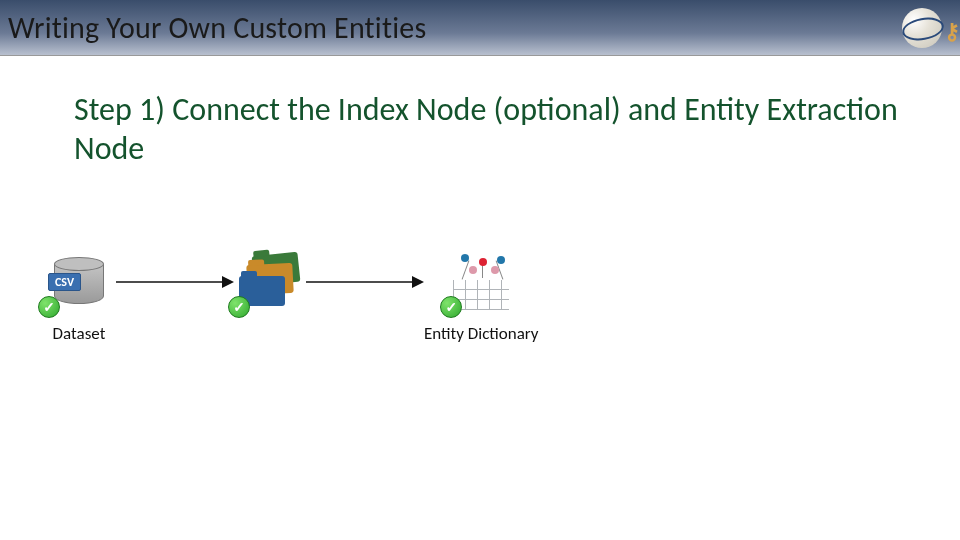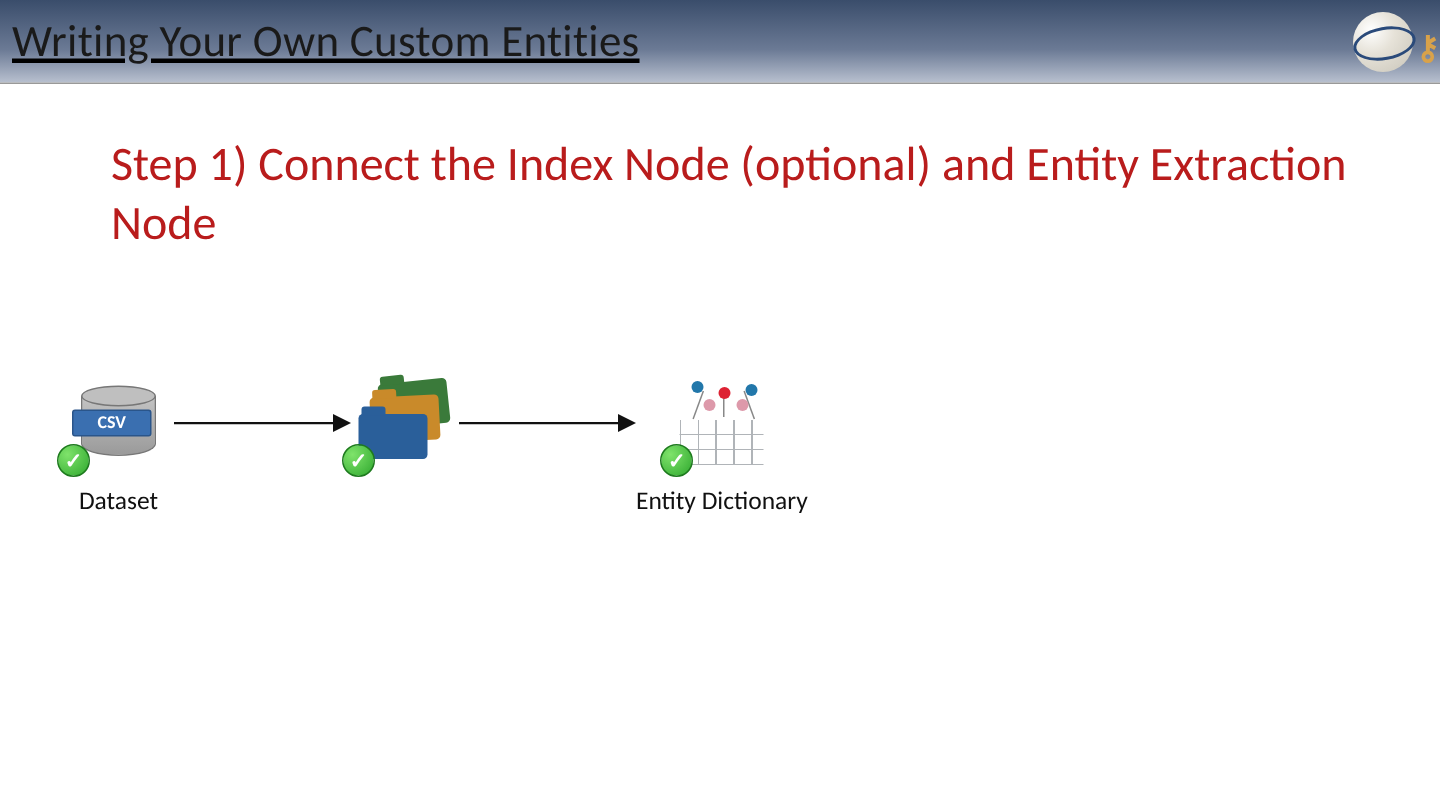--- a/index.html
+++ b/index.html
@@ -6,21 +6,20 @@
   html, body { width: 960px; height: 540px; font-family: Calibri, "Segoe UI", Arial, sans-serif; background: #fff; }
   .slide { width: 960px; height: 540px; position: relative; background: #fff; }
   .header-bar {
     height: 56px;
     background: linear-gradient(180deg, #3a4d6b 0%, #6b7a95 60%, #b8c0cf 100%);
     display: flex;
     align-items: center;
     justify-content: space-between;
     padding: 0 18px 0 8px;
     border-bottom: 1px solid #999;
-    text-decoration: underline;
   }
   .header-title {
     font-size: 30px;
     color: #1a1a1a;
     font-weight: 400;
     letter-spacing: 0.2px;
   }
   .logo-area { display: flex; align-items: center; gap: 2px; }
   .logo-circle {
     width: 40px; height: 40px; border-radius: 50%;
@@ -34,21 +33,21 @@
     width: 38px; height: 18px; border: 2px solid #2a4a7a; border-radius: 50%;
     top: 10px; left: 0px; transform: rotate(-10deg);
   }
   .logo-glyph {
     position: absolute; right: -18px; top: 10px;
     color: #d9a24a; font-size: 22px; font-weight: bold;
   }
   .body-text {
     padding: 34px 60px 0 74px;
     font-size: 32px;
-    color: #b91c1c;
+    color: #14532d;
     line-height: 1.22;
     font-weight: 400;
   }
   .diagram {
     position: absolute;
     top: 250px;
     left: 44px;
     width: 700px;
     height: 170px;
     display: flex;
@@ -90,21 +89,21 @@
   .arrow svg { width: 100%; height: 20px; }
   
   .csv-cyl {
     width: 50px; height: 50px; position: relative;
   }
   .csv-top { width: 50px; height: 14px; background: #bfbfbf; border: 1px solid #777; border-radius: 50%; position: absolute; top: 0; }
   .csv-body { width: 50px; height: 40px; background: linear-gradient(180deg,#c4c4c4,#9a9a9a); border: 1px solid #777; border-top: none; border-radius: 0 0 25px 25px / 0 0 8px 8px; position: absolute; top: 7px; }
   .csv-tag {
     position: absolute; top: 16px; left: -6px;
     background: #3a6fb0; color: #fff; font-size: 12px; font-weight: bold;
-    padding: 1px 16px; border-radius: 2px;
+    padding: 1px 6px; border-radius: 2px;
     border: 1px solid #2a558a;
   }
   .folders {
     position: relative; width: 60px; height: 56px;
   }
   .folder { position: absolute; width: 46px; height: 30px; border-radius: 3px; }
   .folder.f1 { background: #3a7a3a; top: 0; left: 14px; transform: rotate(-6deg); }
   .folder.f2 { background: #c98a2a; top: 10px; left: 8px; transform: rotate(-3deg); }
   .folder.f3 { background: #2a5f9a; top: 22px; left: 0; }
   .folder::before {

